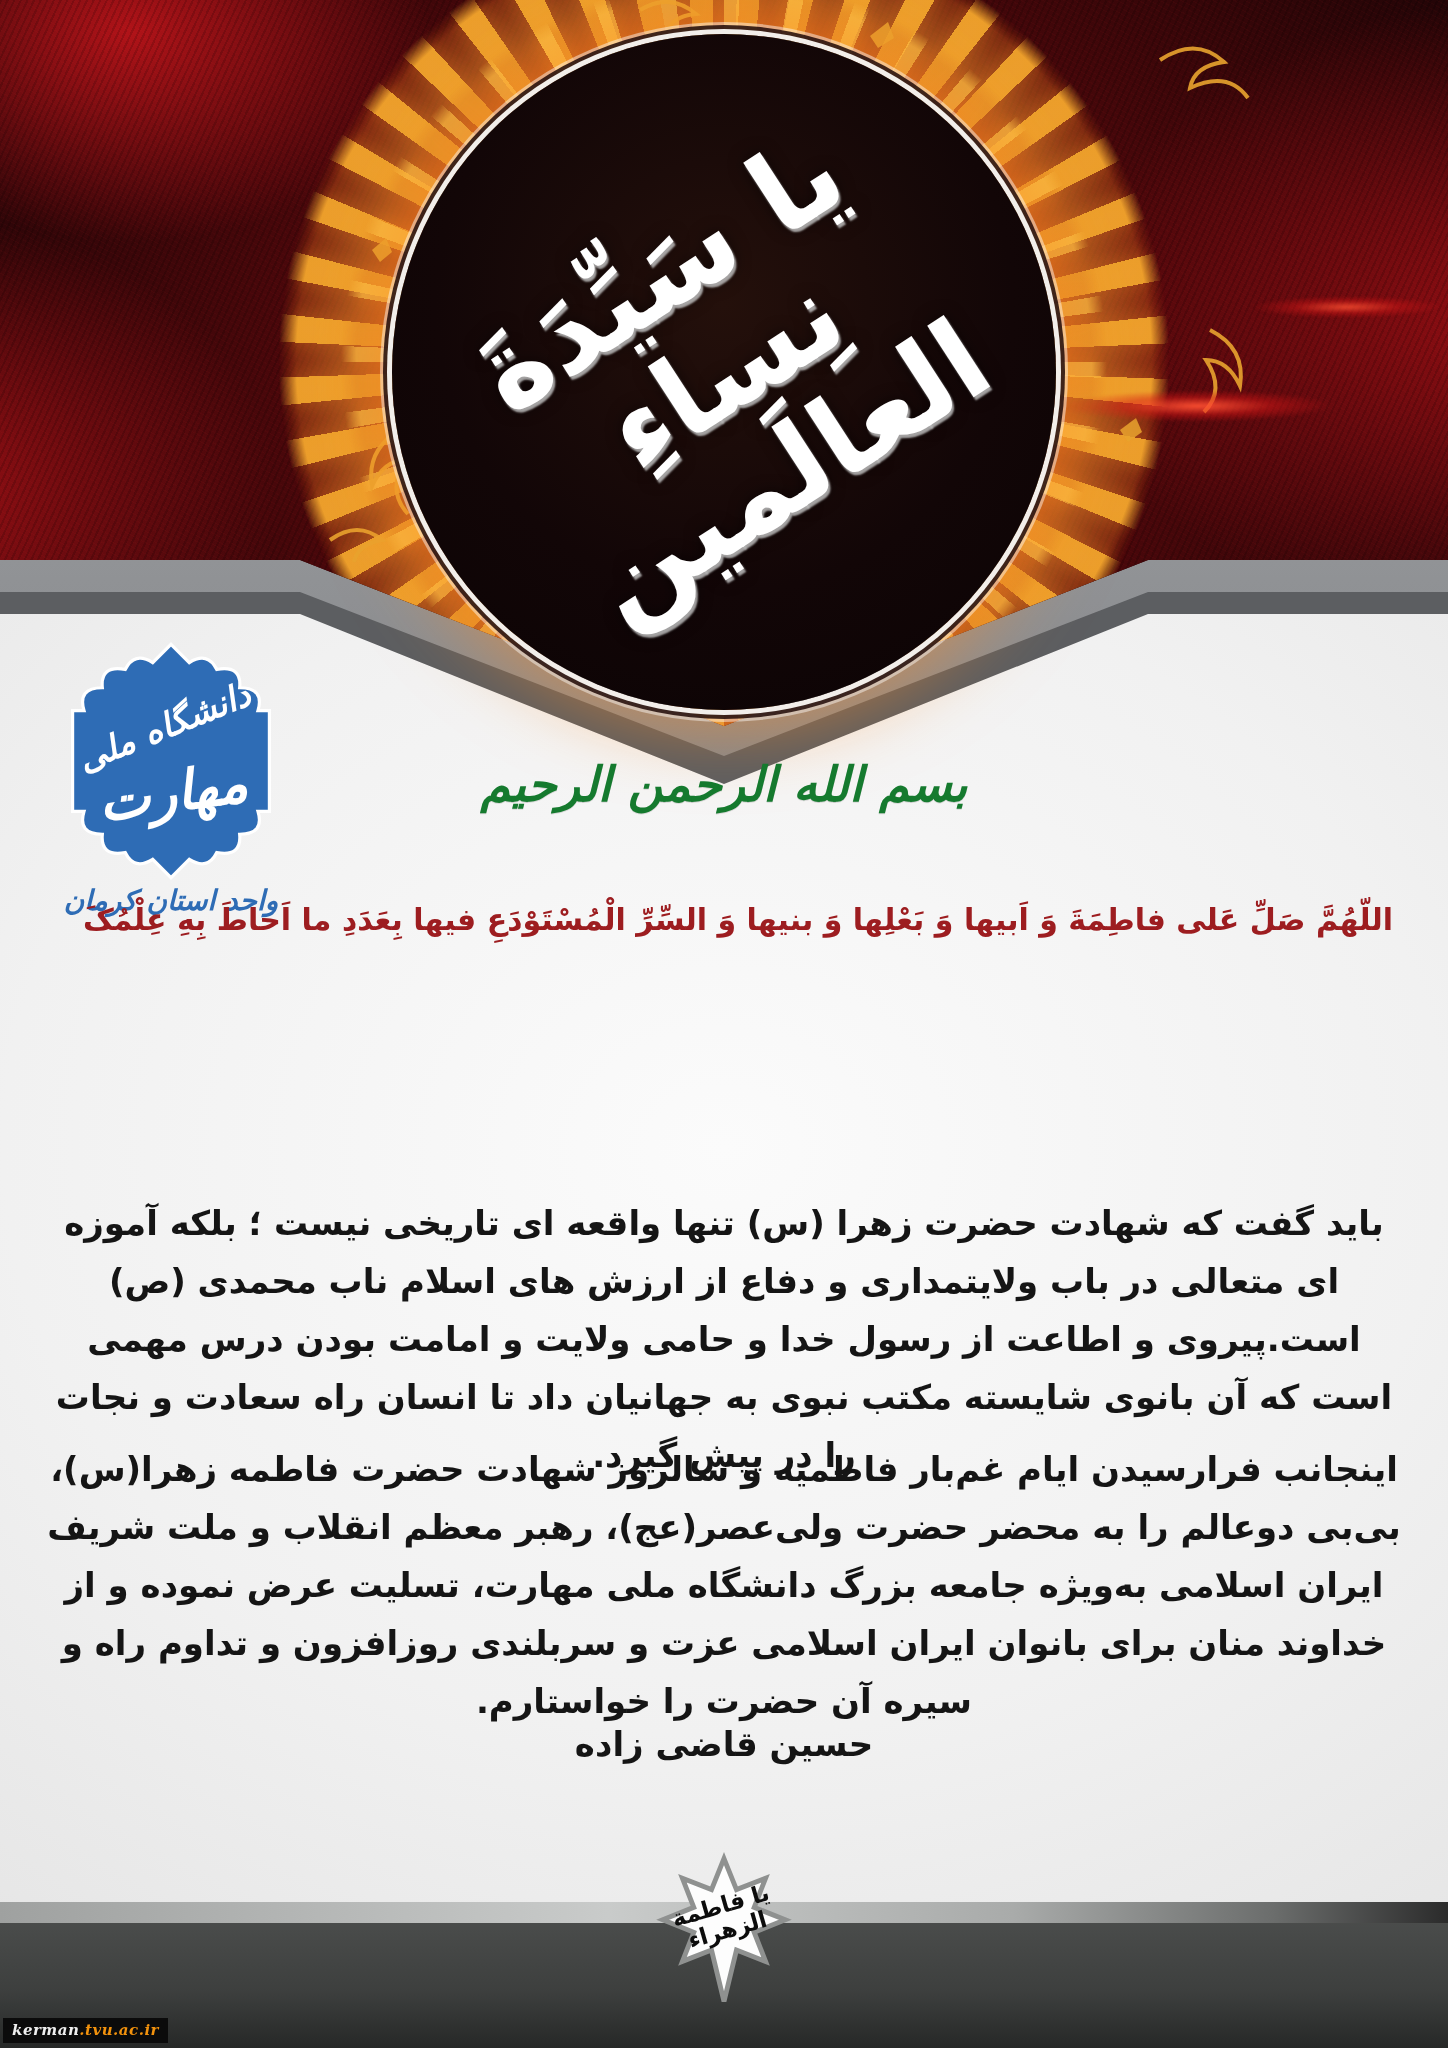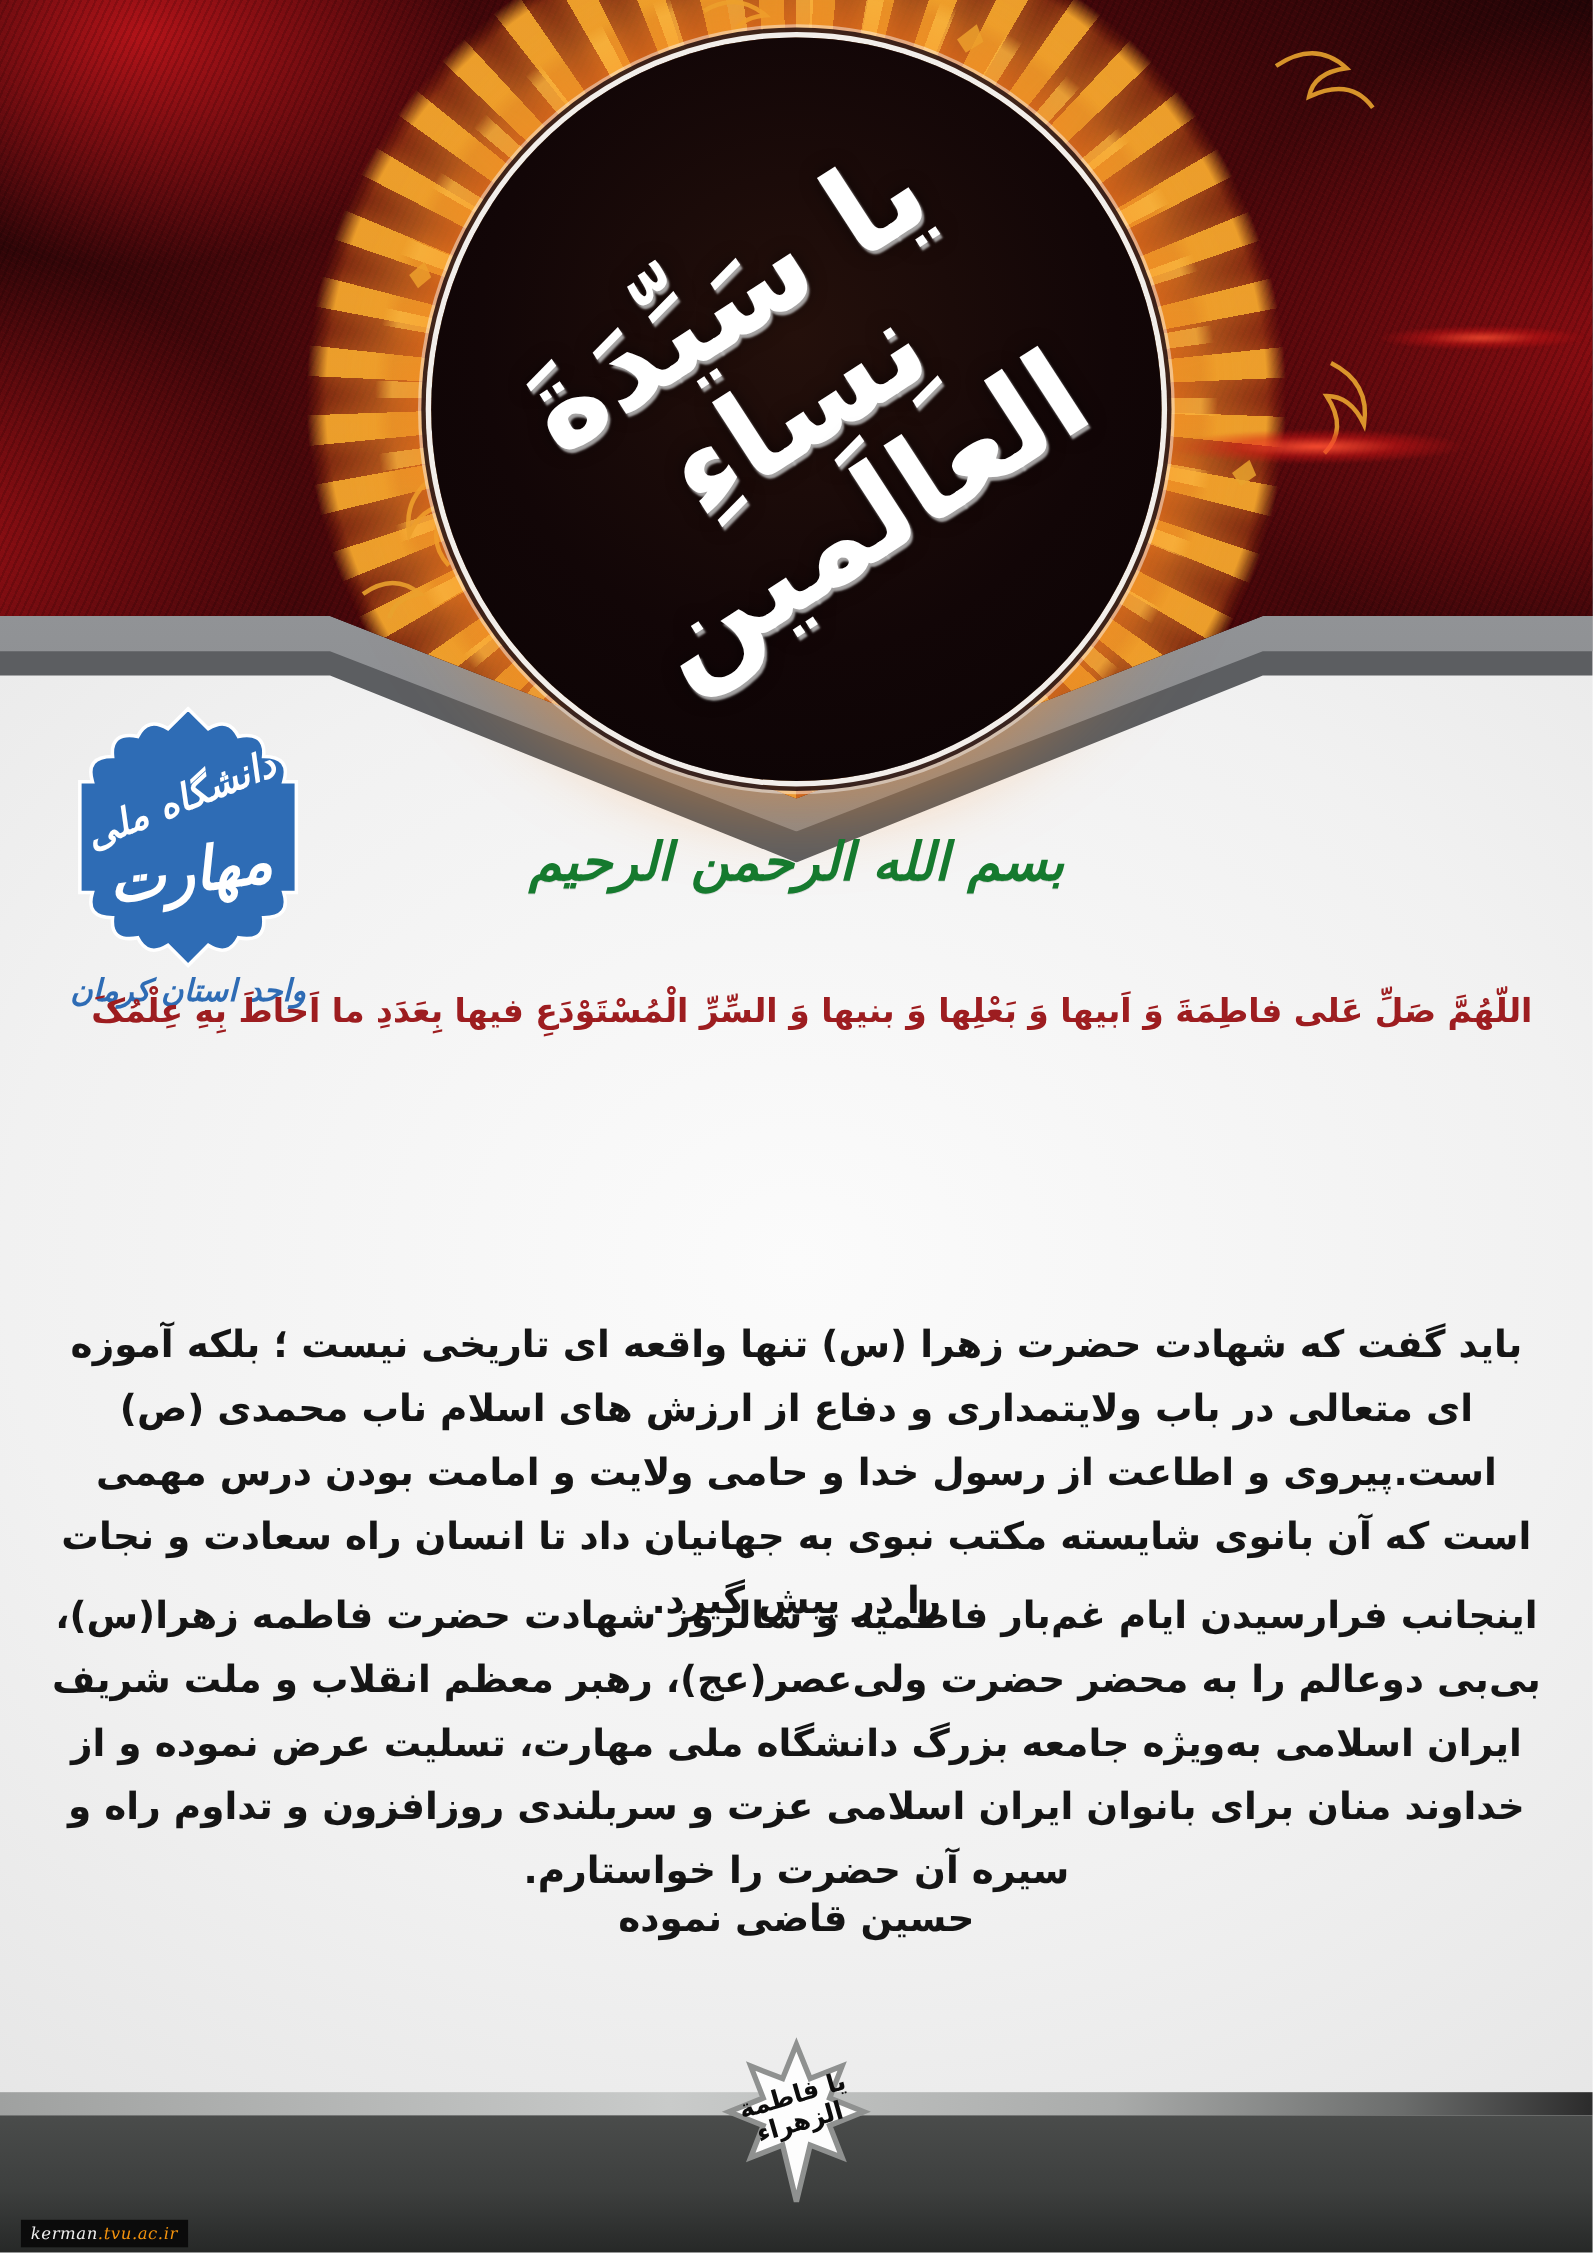--- a/index.html
+++ b/index.html
@@ -73,22 +73,22 @@
   .footer{position:absolute;left:0;right:0;top:1902px;bottom:0;}
   .footer-stripe{position:absolute;top:0;left:0;right:0;height:21px;
     background:linear-gradient(to right,#9fa1a0 0%,#c9cbca 42%,#a9abaa 70%,#6b6d6c 88%,#2b2b2b 100%);}
   .footer-body{position:absolute;top:21px;left:0;right:0;bottom:0;
     background:linear-gradient(180deg,#4a4c4b 0%,#3d3f3e 55%,#262827 100%);}
   .star-wrap{position:absolute;left:652px;top:1848px;width:144px;height:158px;}
   .star-wrap svg{position:absolute;inset:0;}
   .star-text{position:absolute;left:22px;top:28px;width:100px;height:84px;display:flex;align-items:center;justify-content:center;
     transform:rotate(-16deg);direction:rtl;text-align:center;color:#0c0c0c;font-weight:bold;font-size:23px;line-height:1.1;}
   .site-badge{position:absolute;left:3px;bottom:5px;background:#0b0b0b;padding:3px 9px 4px 9px;
-    font-family:"DejaVu Serif",serif;font-style:italic;font-weight:normal;font-size:15px;letter-spacing:.5px;
-    text-decoration:none;margin-left:16px;}
+    font-family:"DejaVu Serif",serif;font-style:italic;font-weight:bold;font-size:15px;letter-spacing:.5px;
+    text-decoration:none;}
   .site-badge .pre{color:#efefef;}
   .site-badge .suf{color:#f2920d;}
 </style>
 </head>
 <body>
 
 <div class="poster">
 
   <div class="banner">
     <div class="chev-dark"></div>
@@ -129,21 +129,21 @@
       <text x="50" y="74" transform="rotate(-8 50 60)" text-anchor="middle" fill="#ffffff" font-size="24" font-weight="bold" font-style="italic">مهارت</text>
     </svg>
     <div class="logo-subtitle">واحد استان کرمان</div>
   </div>
 
   <div class="basmala rtl">بسم الله الرحمن الرحیم</div>
   <div class="salawat rtl">اللّهُمَّ صَلِّ عَلی فاطِمَةَ وَ اَبیها وَ بَعْلِها وَ بنیها وَ السِّرِّ الْمُسْتَوْدَعِ فیها بِعَدَدِ ما اَحاطَ بِهِ عِلْمُکَ</div>
   <div class="para p2 rtl">باید گفت که شهادت حضرت زهرا (س) تنها واقعه ای تاریخی نیست ؛ بلکه آموزه ای متعالی در باب ولایتمداری و دفاع از ارزش های اسلام ناب محمدی (ص) است.پیروی و اطاعت از رسول خدا و حامی ولایت و امامت بودن درس مهمی است که آن بانوی شایسته مکتب نبوی به جهانیان داد تا انسان راه سعادت و نجات را در پیش گیرد.</div>
   <div class="para p3 rtl">اینجانب فرارسیدن ایام غم‌بار فاطمیه و سالروز شهادت حضرت فاطمه زهرا(س)، بی‌بی دوعالم را به محضر حضرت ولی‌عصر(عج)، رهبر معظم انقلاب و ملت شریف ایران اسلامی به‌ویژه جامعه بزرگ دانشگاه ملی مهارت، تسلیت عرض نموده و از خداوند منان برای بانوان ایران اسلامی عزت و سربلندی روزافزون و تداوم راه و سیره آن حضرت را خواستارم.</div>
   <div class="signature rtl">
-    <div>حسین قاضی نموده</div>
+    <div>حسین قاضی زاده</div>
   </div>
 
   <div class="footer">
     <div class="footer-stripe"></div>
     <div class="footer-body"></div>
   </div>
 
   <div class="star-wrap">
     <svg viewBox="-88 -88 176 196" width="144" height="160">
       <polygon fill="#fdfdfd" stroke="#8f9190" stroke-width="6" stroke-linejoin="miter" points="0,-75 15.3,-37 50.9,-50.9 37,-15.3 75,0 37,15.3 50.9,50.9 15.3,37 0,100 -15.3,37 -50.9,50.9 -37,15.3 -75,0 -37,-15.3 -50.9,-50.9 -15.3,-37"></polygon>

